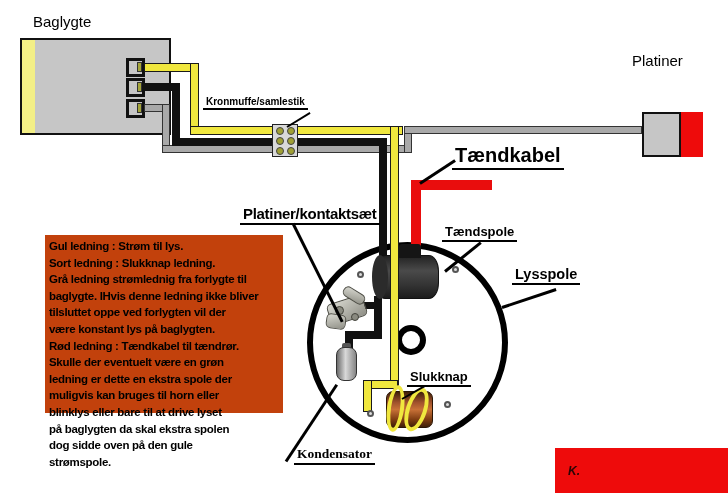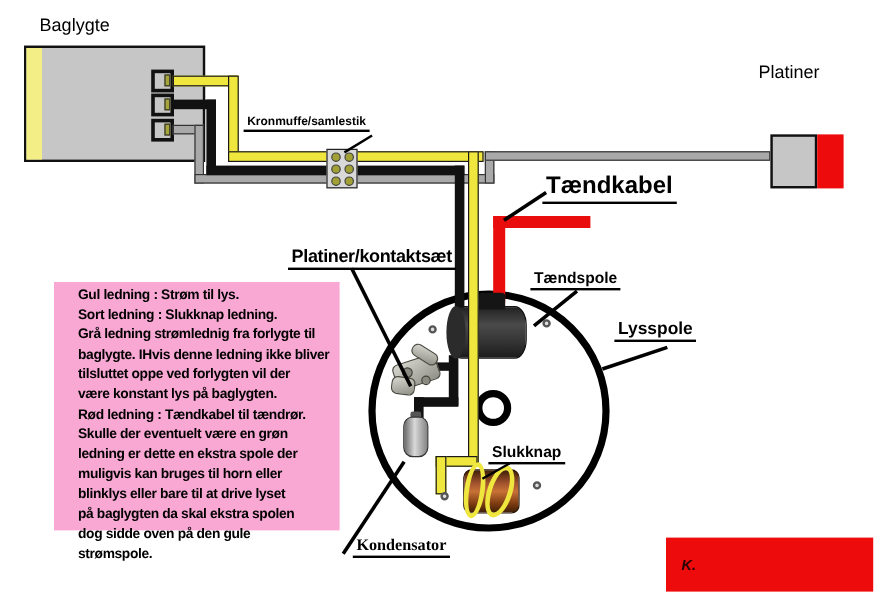--- a/index.html
+++ b/index.html
@@ -98,21 +98,21 @@
 
   <div class="abs" style="left:272px;top:124px;width:26px;height:33px;background:#d9d9d9;border:1px solid #222;z-index:12;">
     <div class="abs" style="left:3px;top:2px;width:8px;height:8px;border-radius:50%;background:#a0a035;border:1px solid #444;"></div>
     <div class="abs" style="left:14px;top:2px;width:8px;height:8px;border-radius:50%;background:#a0a035;border:1px solid #444;"></div>
     <div class="abs" style="left:3px;top:12px;width:8px;height:8px;border-radius:50%;background:#a0a035;border:1px solid #444;"></div>
     <div class="abs" style="left:14px;top:12px;width:8px;height:8px;border-radius:50%;background:#a0a035;border:1px solid #444;"></div>
     <div class="abs" style="left:3px;top:22px;width:8px;height:8px;border-radius:50%;background:#a0a035;border:1px solid #444;"></div>
     <div class="abs" style="left:14px;top:22px;width:8px;height:8px;border-radius:50%;background:#a0a035;border:1px solid #444;"></div>
   </div>
 
-  <div class="abs" style="left:45px;top:235px;width:238px;height:207px;background:#f9a8d4;z-index:13;padding-left:16px;">
+  <div class="abs" style="left:45px;top:235px;width:238px;height:178px;background:#c2410c;z-index:13;">
     <div style="padding:3px 4px;font-size:11.5px;font-weight:bold;line-height:16.6px;letter-spacing:-0.3px;white-space:pre;color:#000;">Gul ledning : Strøm til lys.
 Sort ledning : Slukknap ledning.
 Grå ledning strømlednig fra forlygte til
 baglygte. IHvis denne ledning ikke bliver
 tilsluttet oppe ved forlygten vil der
 være konstant lys på baglygten.
 Rød ledning : Tændkabel til tændrør.
 Skulle der eventuelt være en grøn
 ledning er dette en ekstra spole der
 muligvis kan bruges til horn eller

